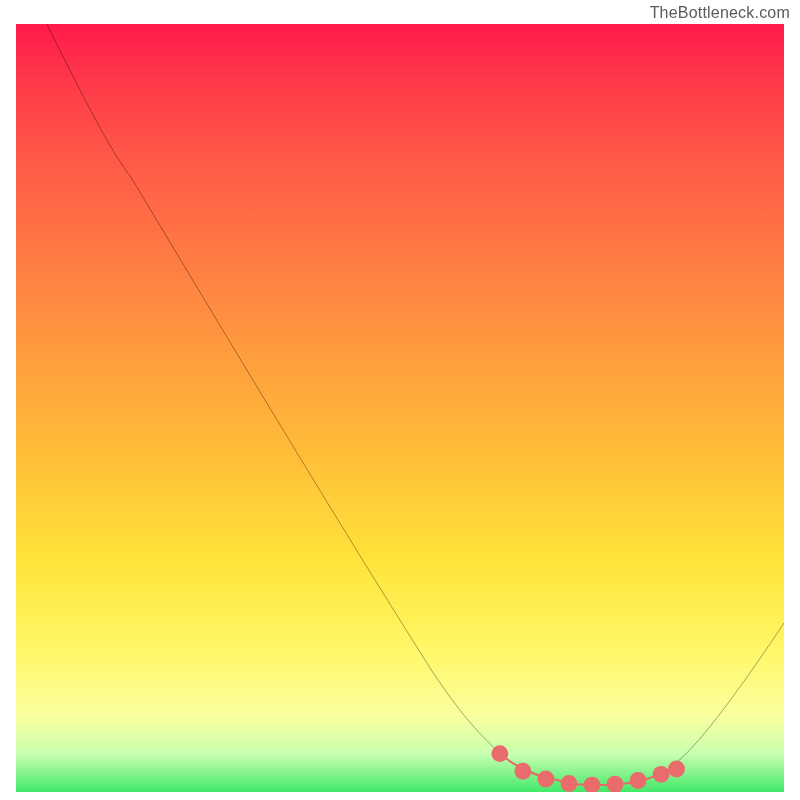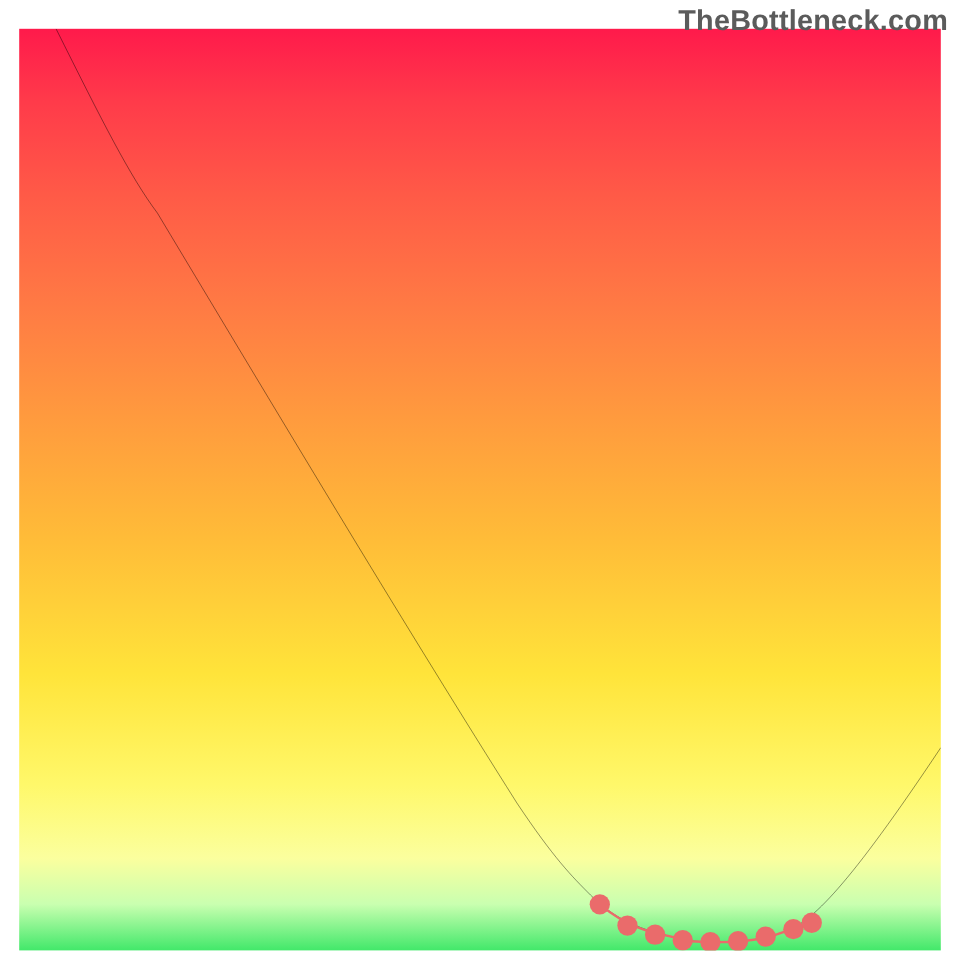--- a/index.html
+++ b/index.html
@@ -13,22 +13,22 @@
   }
   .chart-wrap {
     position: relative;
     width: 800px;
     height: 800px;
   }
   .attribution {
     position: absolute;
     top: 4px;
     right: 10px;
-    font-size: 24px;
-    font-weight: 700;
+    font-size: 16px;
+    font-weight: 400;
     color: #5b5b5b;
     letter-spacing: 0.2px;
     z-index: 10;
   }
   .plot-area {
     position: absolute;
     left: 16px;
     top: 24px;
     width: 768px;
     height: 768px;

